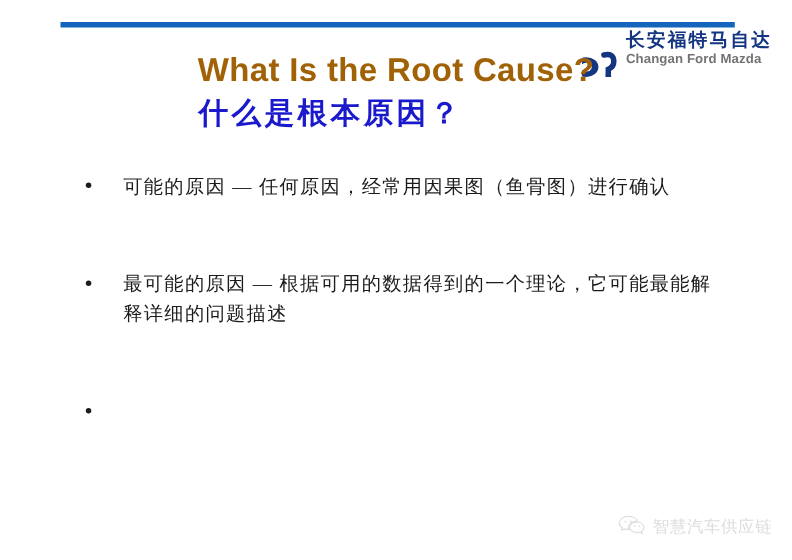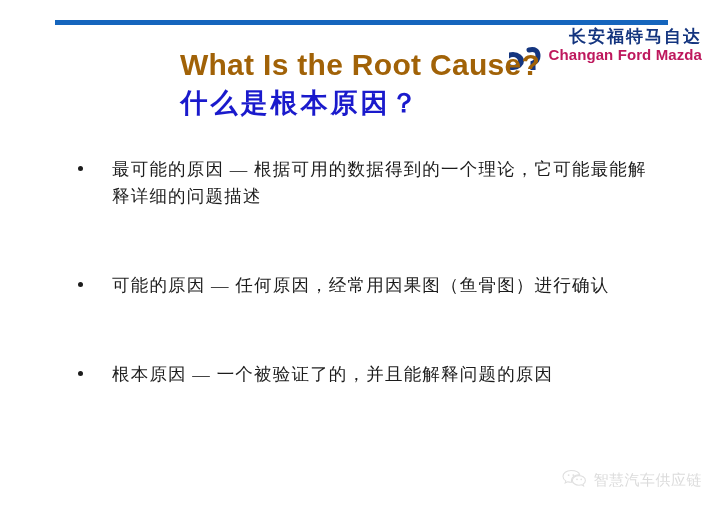--- a/index.html
+++ b/index.html
@@ -27,38 +27,38 @@
     width: 613px;
     height: 5px;
     background: #1565bd;
   }
 
   
   .logo-block {
     position: absolute;
     right: 18px;
     top: 28px;
-    text-align: right;
+    text-align: left;
     line-height: 1;
     white-space: nowrap;
   }
   .logo-cn {
     font-family: "Liberation Sans", "DejaVu Sans", sans-serif;
     font-size: 17px;
     font-weight: bold;
     letter-spacing: 2px;
     color: #14357f;
     display: block;
   }
   .logo-en {
     font-family: "Liberation Sans", "DejaVu Sans", sans-serif;
-    font-size: 15px;
+    font-size: 12px;
     font-weight: bold;
     letter-spacing: 0.1px;
-    color: #be185d;
+    color: #737373;
     display: block;
     margin-top: 2px;
   }
   .logo-mark {
     position: absolute;
     left: -40px;
     top: 16px;
     width: 40px;
     height: 26px;
     overflow: hidden;
@@ -158,31 +158,30 @@
     <span class="logo-en">Changan Ford Mazda</span>
   </div>
 
   <div class="title-en">What Is the Root Cause?</div>
   <div class="title-cn">什么是根本原因？</div>
 
   <div class="bullet-list">
 
     <div class="bullet">
       <span class="bullet-marker"></span>
+      <span>可能的原因 — 任何原因，经常用因果图（鱼骨图）进行确认</span>
+    </div>
+
+    <div class="bullet">
+      <span class="bullet-marker"></span>
       <span>最可能的原因 — 根据可用的数据得到的一个理论，它可能最能解释详细的问题描述</span>
     </div>
 
     <div class="bullet">
       <span class="bullet-marker"></span>
-      <span>可能的原因 — 任何原因，经常用因果图（鱼骨图）进行确认</span>
-    </div>
-
-    <div class="bullet">
-      <span class="bullet-marker"></span>
-      <span>根本原因 — 一个被验证了的，并且能解释问题的原因</span>
     </div>
 
   </div>
 
   <div class="watermark">
     <span class="watermark-icon">
       <svg width="26" height="18" viewBox="0 0 26 18" xmlns="http://www.w3.org/2000/svg">
         <path d="M9 1.5 C4.3 1.5 1 4.2 1 7.4 c0 1.8 1.1 3.4 2.8 4.5 L3.2 14 l2.4 -1.2
                  c1 0.3 2.2 0.5 3.4 0.5 c0.3 0 0.6 0 0.9 -0.03
                  C9.5 12.6 9.4 12 9.4 11.5 C9.4 8.2 12.7 5.7 16.8 5.7

